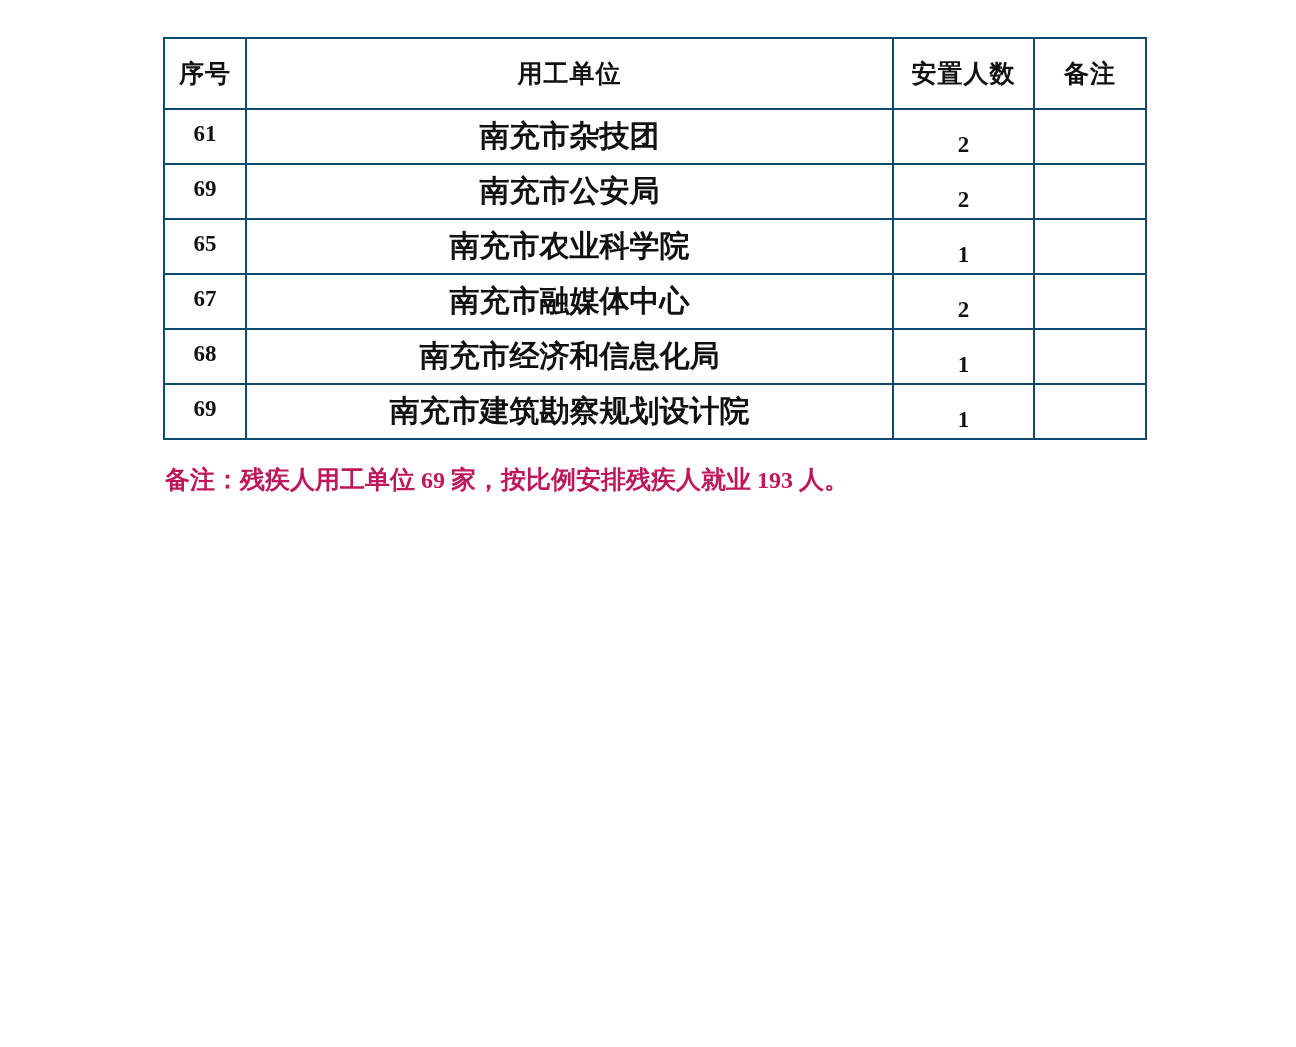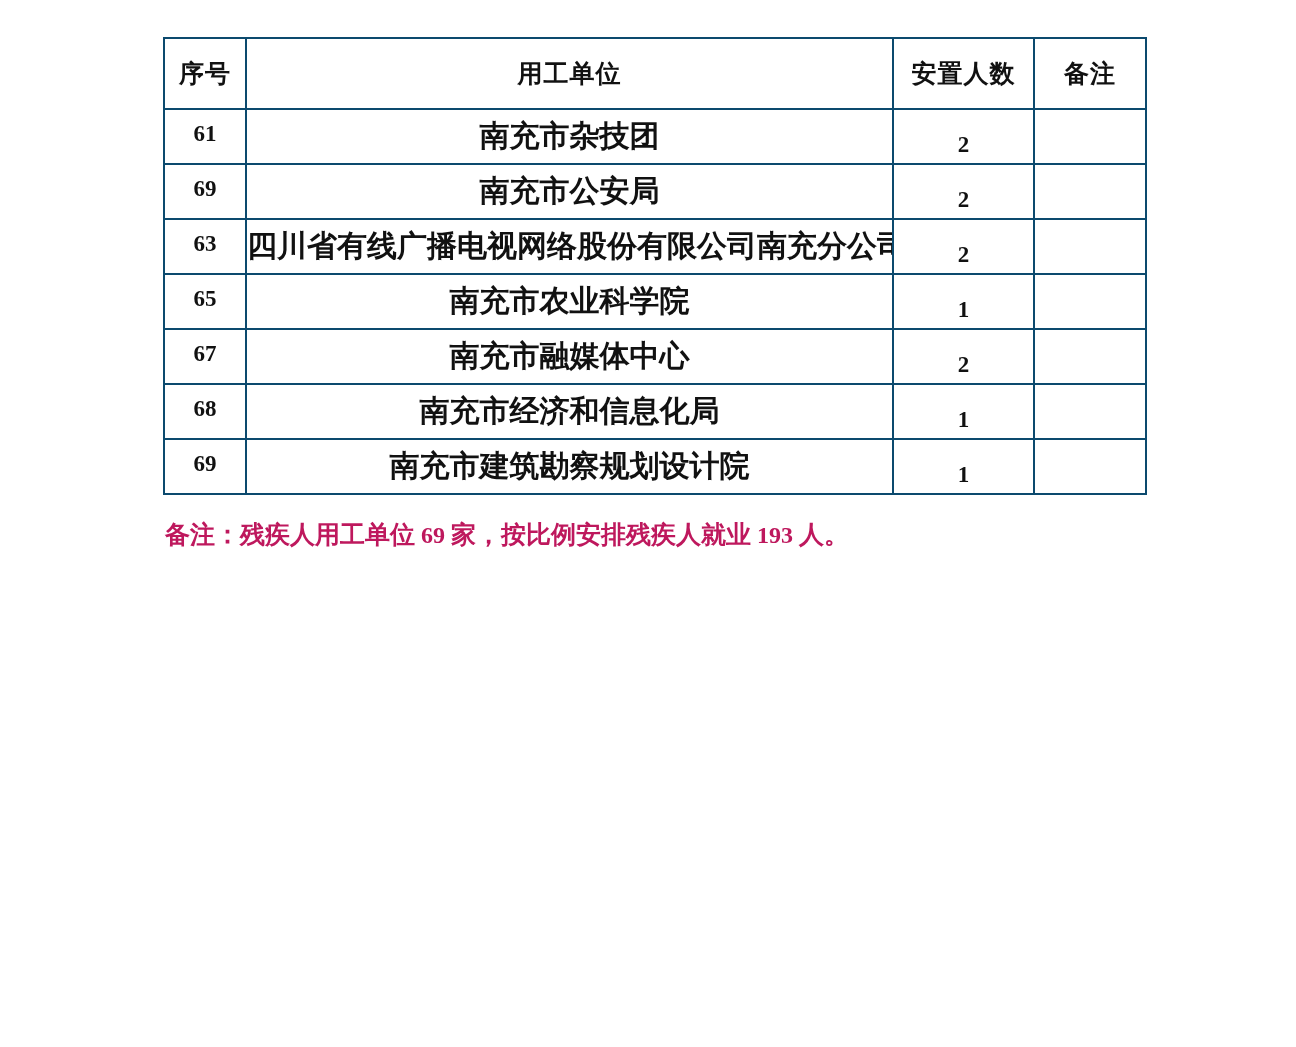--- a/index.html
+++ b/index.html
@@ -109,26 +109,20 @@
           <td class="cell-count">2</td>
           <td class="cell-remark"></td>
         </tr>
         <tr>
           <td class="cell-no">69</td>
           <td class="cell-unit">南充市公安局</td>
           <td class="cell-count">2</td>
           <td class="cell-remark"></td>
         </tr>
         <tr>
-          <td class="cell-no">63</td>
-          <td class="cell-unit">四川省有线广播电视网络股份有限公司南充分公司</td>
-          <td class="cell-count">2</td>
-          <td class="cell-remark"></td>
-        </tr>
-        <tr>
           <td class="cell-no">65</td>
           <td class="cell-unit">南充市农业科学院</td>
           <td class="cell-count">1</td>
           <td class="cell-remark"></td>
         </tr>
         <tr>
           <td class="cell-no">67</td>
           <td class="cell-unit">南充市融媒体中心</td>
           <td class="cell-count">2</td>
           <td class="cell-remark"></td>

